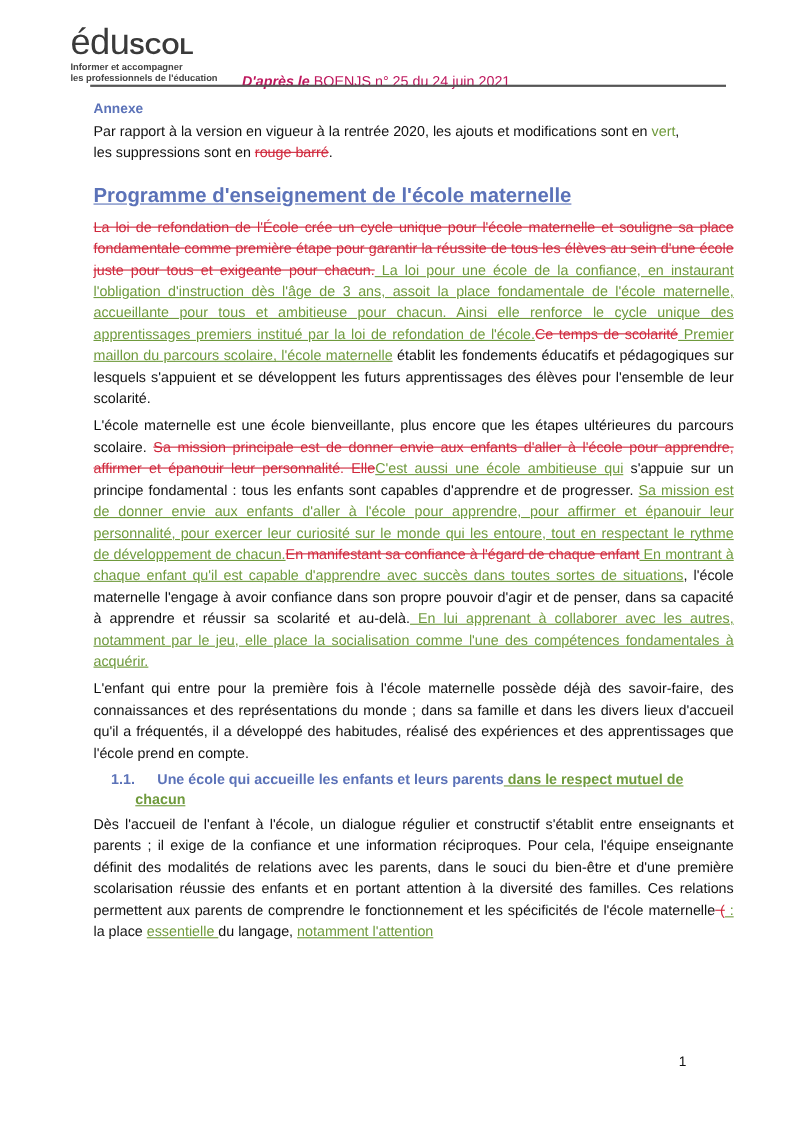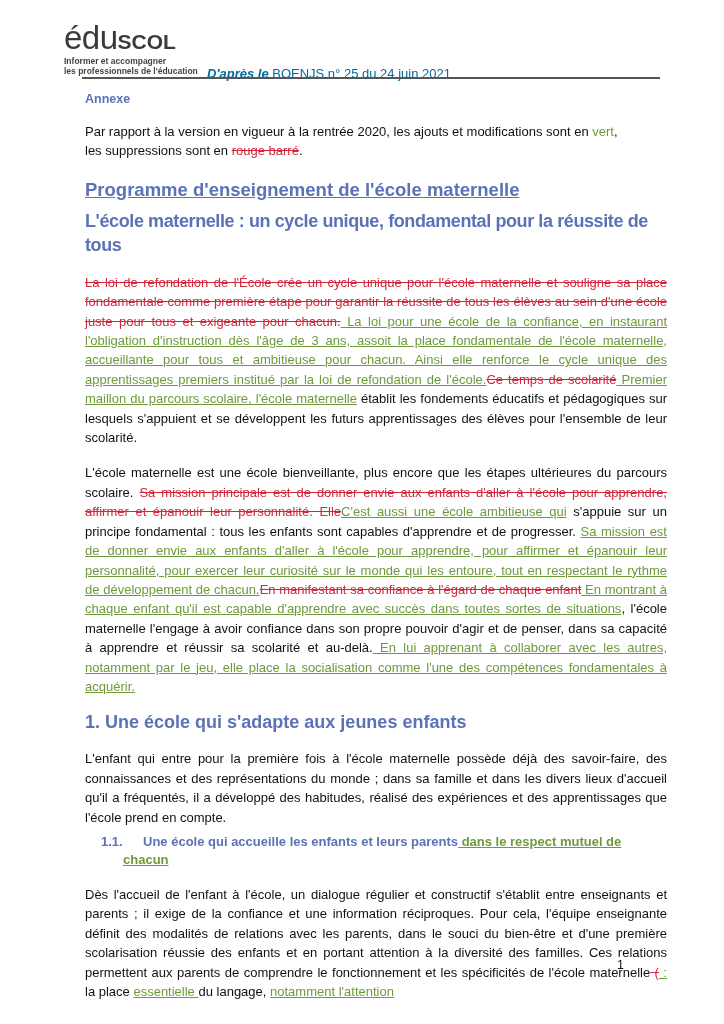--- a/index.html
+++ b/index.html
@@ -3,27 +3,27 @@
   <meta charset="utf-8">
   <style>
     html, body { margin:0; padding:0; background:#ffffff; }
     body { width:724px; height:1024px; position:relative; overflow:hidden;
            font-family:"Liberation Sans", sans-serif; color:#111; }
     .header { position:absolute; left:64px; top:20px; width:600px; height:60px; }
     .logo-word { position:absolute; left:0; top:0; font-size:33px; line-height:36px; color:#3a3a3a; letter-spacing:-0.5px; }
     .logo-word .light { font-weight:normal; }
     .logo-word .bold { font-weight:bold; font-size:30px; letter-spacing:0px; }
     .logo-tag { position:absolute; left:0; top:36px; font-size:8.5px; line-height:10px; color:#444; font-weight:bold; }
-    .boenjs { position:absolute; left:143px; top:46px; font-size:13px; color:#0369a1; white-space:nowrap; }
+    .boenjs { position:absolute; left:156px; top:46px; font-size:13px; color:#be185d; white-space:nowrap; }
     .boenjs i { font-style:italic; font-weight:bold; }
     .header-rule { position:absolute; left:82px; top:77px; width:578px; height:2px; background:#555; }
 
     .content { position:absolute; left:85px; top:92px; width:582px; }
     .annexe { color:#5b72b8; font-weight:bold; font-size:12.5px; margin:0 0 2px 0; }
-    p { margin:16px 0 6px 0; font-size:13px; line-height:19.4px; text-align:justify; }
+    p { margin:4px 0 6px 0; font-size:13px; line-height:19.4px; text-align:justify; }
     .intro { text-align:left; }
     h1.prog { color:#5b72b8; font-size:18.5px; font-weight:bold; margin:18px 0 8px 0;text-decoration:underline; }
     h2.sub { color:#5b72b8; font-size:18px; font-weight:bold; margin:0 0 10px 0; line-height:24px; letter-spacing:-0.4px; }
     h2.sec { color:#5b72b8; font-size:18px; font-weight:bold; margin:16px 0 8px 0; }
     h3.subsec { color:#5b72b8; font-size:13px; font-weight:bold; margin:6px 0 4px 16px; line-height:18px; padding-left:22px; text-indent:-22px; }
     h3.subsec .num { display:inline-block; width:42px; text-indent:0; }
     .add { color:#6f9a3c; text-decoration:underline; }
     .del { color:#d0283c; text-decoration:line-through; }
     .blk { color:#111; }
     .bold { font-weight:bold; }
@@ -46,27 +46,25 @@
     <span>BOENJS n° 25 du 24 juin 2021</span>
   </div>
 </div>
 <div class="header-rule"></div>
 
 <div class="content">
   <div class="annexe">Annexe</div>
   <p class="intro"><span>Par rapport à la version en vigueur à la rentrée 2020, les ajouts et modifications sont en </span><span style="color:#6f9a3c">vert</span><span>,</span><br><span>les suppressions sont en </span><span class="del">rouge barré</span><span>.</span></p>
 
   <h1 class="prog">Programme d'enseignement de l'école maternelle</h1>
-  <h2 class="sub">L'école maternelle : un cycle unique, fondamental pour la réussite de tous</h2>
 
   <p><span class="del">La loi de refondation de l'École crée un cycle unique pour l'école maternelle et souligne sa place fondamentale comme première étape pour garantir la réussite de tous les élèves au sein d'une école juste pour tous et exigeante pour chacun.</span><span class="add"> La loi pour une école de la confiance, en instaurant l'obligation d'instruction dès l'âge de 3 ans, assoit la place fondamentale de l'école maternelle, accueillante pour tous et ambitieuse pour chacun. Ainsi elle renforce le cycle unique des apprentissages premiers institué par la loi de refondation de l'école.</span><span class="del">Ce temps de scolarité</span><span class="add"> Premier maillon du parcours scolaire, l'école maternelle</span><span class="blk"> établit les fondements éducatifs et pédagogiques sur lesquels s'appuient et se développent les futurs apprentissages des élèves pour l'ensemble de leur scolarité.</span></p>
 
   <p><span>L'école maternelle est une école bienveillante, plus encore que les étapes ultérieures du parcours scolaire. </span><span class="del">Sa mission principale est de donner envie aux enfants d'aller à l'école pour apprendre, affirmer et épanouir leur personnalité. Elle</span><span class="add">C'est aussi une école ambitieuse qui</span><span> s'appuie sur un principe fondamental : tous les enfants sont capables d'apprendre et de progresser. </span><span class="add">Sa mission est de donner envie aux enfants d'aller à l'école pour apprendre, pour affirmer et épanouir leur personnalité, pour exercer leur curiosité sur le monde qui les entoure, tout en respectant le rythme de développement de chacun.</span><span class="del">En manifestant sa confiance à l'égard de chaque enfant</span><span class="add"> En montrant à chaque enfant qu'il est capable d'apprendre avec succès dans toutes sortes de situations</span><span>, l'école maternelle l'engage à avoir confiance dans son propre pouvoir d'agir et de penser, dans sa capacité à apprendre et réussir sa scolarité et au-delà.</span><span class="add"> En lui apprenant à collaborer avec les autres, notamment par le jeu, elle place la socialisation comme l'une des compétences fondamentales à acquérir.</span></p>
 
-  <h2 class="sec">1. Une école qui s'adapte aux jeunes enfants</h2>
   <p>L'enfant qui entre pour la première fois à l'école maternelle possède déjà des savoir-faire, des connaissances et des représentations du monde ; dans sa famille et dans les divers lieux d'accueil qu'il a fréquentés, il a développé des habitudes, réalisé des expériences et des apprentissages que l'école prend en compte.</p>
 
   <h3 class="subsec"><span class="num">1.1.</span><span>Une école qui accueille les enfants et leurs parents</span><span class="add"> dans le respect mutuel de chacun</span></h3>
 
   <p><span>Dès l'accueil de l'enfant à l'école, un dialogue régulier et constructif s'établit entre enseignants et parents ; il exige de la confiance et une information réciproques. Pour cela, l'équipe enseignante définit des modalités de relations avec les parents, dans le souci du bien-être et d'une première scolarisation réussie des enfants et en portant attention à la diversité des familles. Ces relations permettent aux parents de comprendre le fonctionnement et les spécificités de l'école maternelle</span><span class="del"> (</span><span class="add"> :</span><span> la place </span><span class="add">essentielle </span><span>du langage, </span><span class="add">notamment l'attention</span></p>
 </div>
 
 <div class="footer">
   <span class="footer-page">1</span>
 </div>

